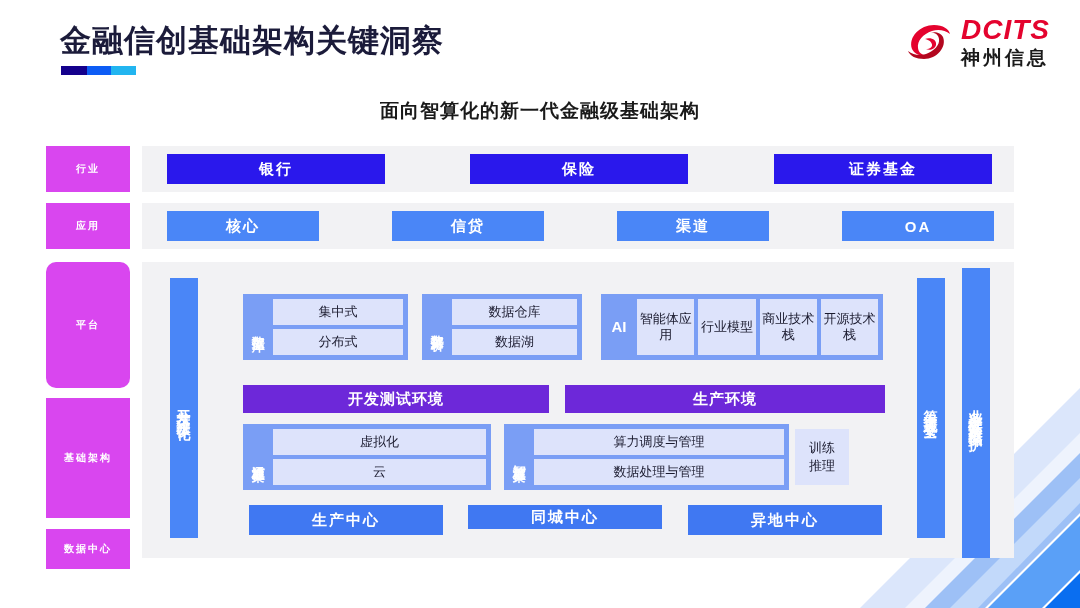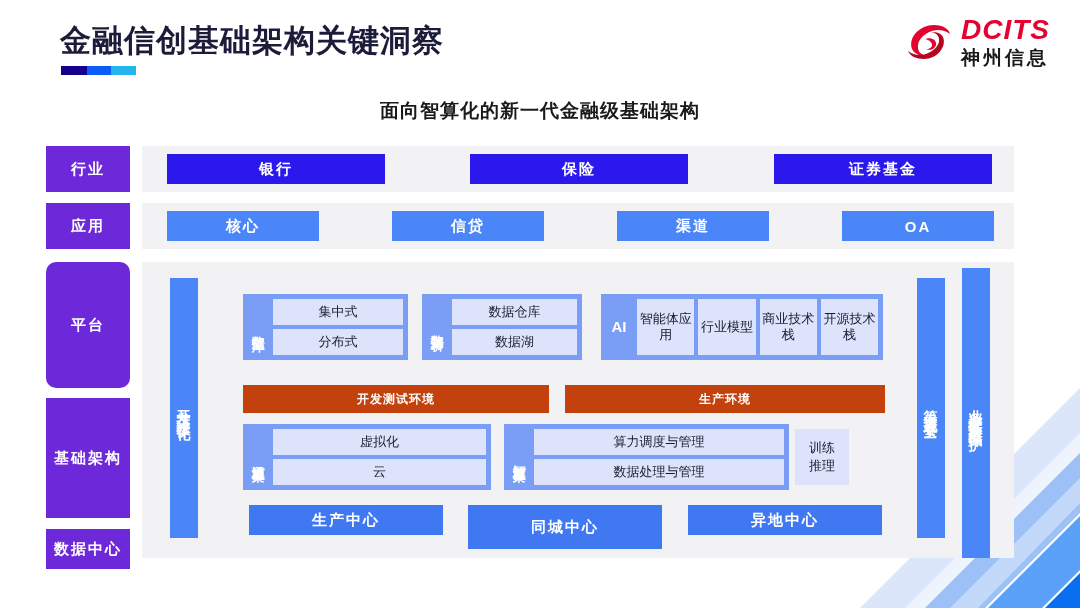--- a/index.html
+++ b/index.html
@@ -33,23 +33,23 @@
   .logo-en { font-size:28px; font-weight:bold; color:#e4032e; letter-spacing:1px; font-style:italic; }
   .logo-cn { font-size:19px; font-weight:bold; color:#1a1a1a; letter-spacing:3px; margin-top:4px; }
 
   .subtitle {
     position:absolute; left:0; right:0; top:98px; text-align:center;
     font-size:19px; font-weight:bold; color:#1a1a1a; letter-spacing:1px;
   }
 
   
   .lbl {
-    position:absolute; background:#6d28d9; color:#fff;
+    position:absolute; background:#d946ef; color:#fff;
     display:flex; align-items:center; justify-content:center;
-    font-size:15px; font-weight:bold; letter-spacing:2px;
+    font-size:10px; font-weight:bold; letter-spacing:2px;
   }
   #lbl-industry { left:46px; top:146px; width:84px; height:46px; }
   #lbl-app      { left:46px; top:203px; width:84px; height:46px; }
   #lbl-platform { left:46px; top:262px; width:84px; height:126px;border-radius:10px; }
   #lbl-infra    { left:46px; top:398px; width:84px; height:120px; }
   #lbl-dc       { left:46px; top:529px; width:84px; height:40px; }
 
   
   .panel { position:absolute; background:#f2f2f4; }
   #panel-industry { left:142px; top:146px; width:872px; height:46px; }
@@ -112,29 +112,29 @@
   #grp-ic .group-body { flex-direction:row; }
   .ic-stack { display:flex; flex-direction:column; gap:4px; flex:1; }
   #box-train {
     position:absolute; left:795px; top:429px; width:54px; height:56px;
     background:#dde3fb; color:#1a1a2e; font-size:13px; line-height:1.35;
     display:flex; flex-direction:column; align-items:center; justify-content:center;
   }
 
   
   .envbar {
-    position:absolute; background:#c2410c; color:#fff; font-weight:bold; font-size:12px;
+    position:absolute; background:#6d28d9; color:#fff; font-weight:bold; font-size:15px;
     display:flex; align-items:center; justify-content:center; letter-spacing:1px;
   }
   #env-dev  { left:243px; top:385px; width:306px; height:28px; }
   #env-prod { left:565px; top:385px; width:320px; height:28px; }
 
   
   #dc-prod  { left:249px; top:505px; width:194px; height:30px; }
-  #dc-same  { left:468px; top:505px; width:194px; height:44px; }
+  #dc-same  { left:468px; top:505px; width:194px; height:24px; }
   #dc-remote{ left:688px; top:505px; width:194px; height:30px; }
 </style>
 </head>
 <body>
 
 <div class="slide">
 
   <div class="deco">
     <svg width="360" height="300" viewBox="0 0 360 300">
       <g>

